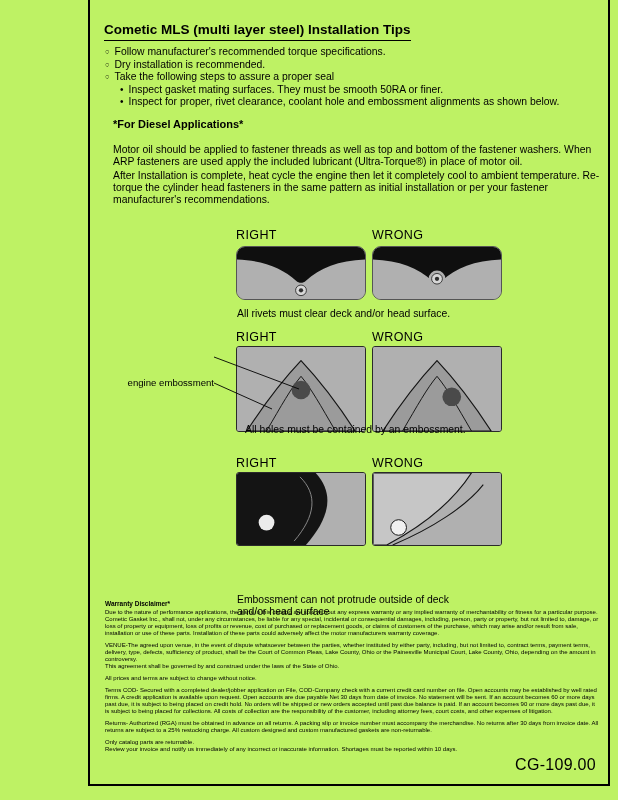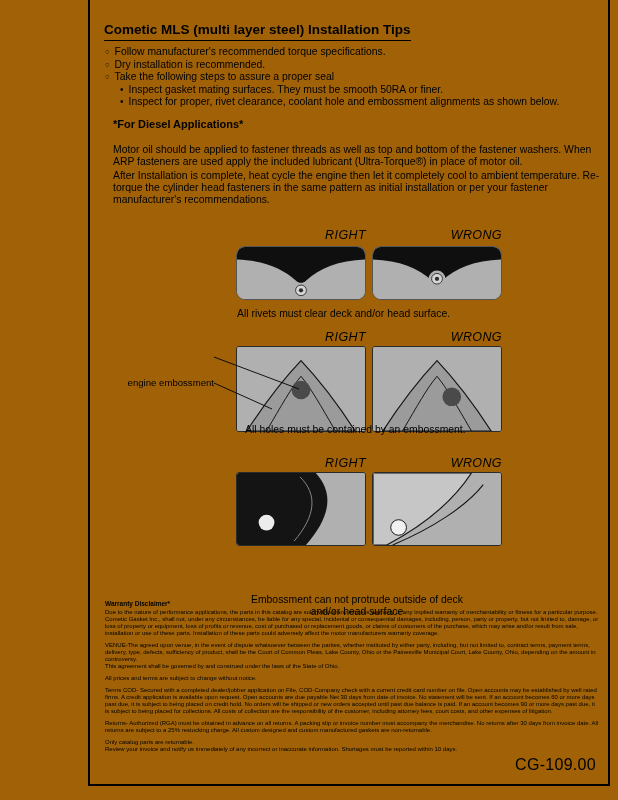--- a/index.html
+++ b/index.html
@@ -1,35 +1,35 @@
 <!DOCTYPE html>
 <html><head>
 <meta charset="utf-8">
 <style>
   * { margin:0; padding:0; box-sizing:border-box; }
   html,body { width:618px; height:800px; }
   body { font-family:"Liberation Sans", sans-serif; background:#ffffff; color:#000; }
-  .page { position:relative; width:618px; height:800px; background:#a16207; overflow:hidden; }
+  .page { position:relative; width:618px; height:800px; background:#bef264; overflow:hidden; }
   .frame { position:absolute; left:88px; top:0; width:522px; height:786px;
            border-left:2px solid #000; border-right:2px solid #000; border-bottom:2px solid #000; }
   .abs { position:absolute; }
   .title { font-size:13.5px; font-weight:bold; border-bottom:1.5px solid #000;
            padding-bottom:3px; white-space:nowrap; display:inline-block; }
   .bullet-line { font-size:10.4px; white-space:nowrap; display:flex; align-items:baseline; gap:5px; }
   .marker1 { font-size:7.5px; position:relative; top:-1px; }
   .marker2 { font-size:10px; }
   .para { font-size:10.4px; line-height:12px; width:492px; }
   .bold { font-weight:bold; }
-  .hdr { font-size:12.5px; width:130px; text-align:right; letter-spacing:0.4px;font-style:italic; }
+  .hdr { font-size:12.5px; width:130px; text-align:left; letter-spacing:0.4px; }
   .panel { width:130px; overflow:hidden; background:#b0b0b0; }
   .panel svg { display:block; width:100%; height:100%; }
   .panel.r1 { height:54px; border:1.5px solid #555; border-radius:9px; }
   .panel.r2 { height:86px; border:1px solid #2a2a2a; border-radius:3px; }
   .panel.r3 { height:74px; border:1px solid #2a2a2a; border-radius:3px; }
-  .cap { font-size:10.4px; white-space:nowrap;text-align:center; }
+  .cap { font-size:10.4px; white-space:nowrap; }
   .cap.wrap { white-space:normal; width:240px; line-height:12px; }
   .sm-label { font-size:9.6px; line-height:11px; text-align:right; width:112px; }
   .legal { width:494px; }
   .legal .lp { font-size:6px; line-height:7px; margin-bottom:5px; white-space:pre-line; }
   .legal .lh { font-size:6.5px; font-weight:bold; margin-bottom:2px; }
   .pagenum { font-size:16px; letter-spacing:0.3px; }
 </style>
 </head>
 <body>
 

